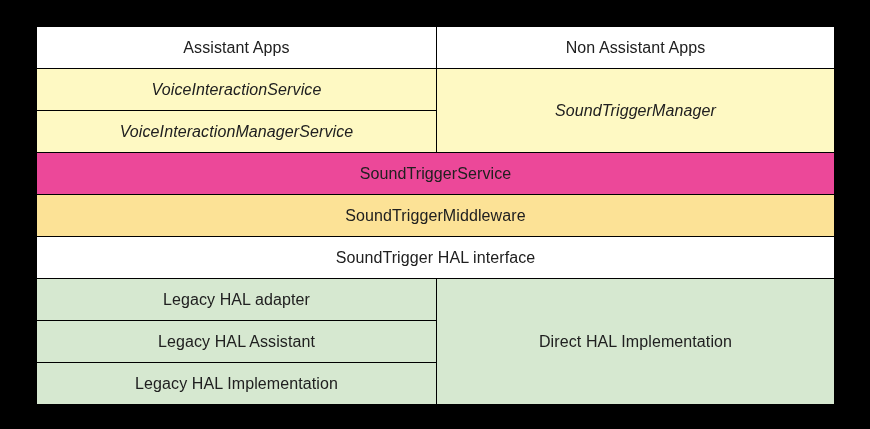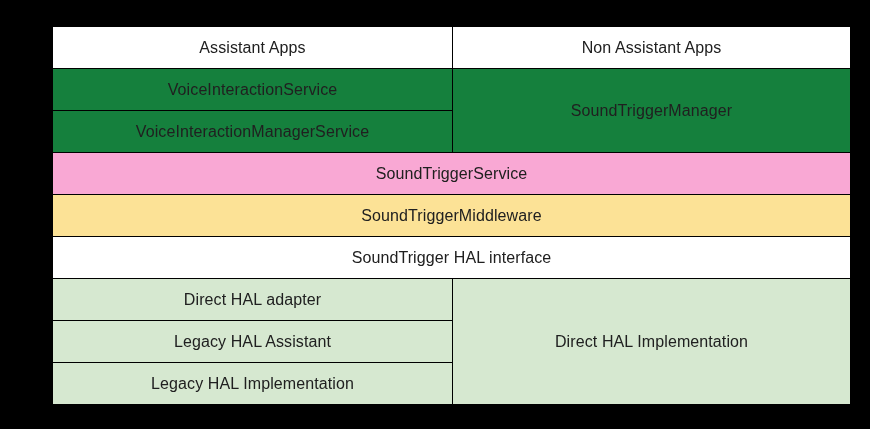--- a/index.html
+++ b/index.html
@@ -16,21 +16,21 @@
   }
   #stage {
     position: relative;
     width: 870px;
     height: 429px;
     background: #000000;
   }
   
   .arch-table {
     position: absolute;
-    left: 52px;
+    left: 36px;
     top: 26px;
     width: 798px;
     height: 378px;
     border-collapse: collapse;
     table-layout: fixed;
     background: #ffffff;
   }
   .arch-table td {
     border: 1px solid #000000;
     text-align: center;
@@ -39,22 +39,22 @@
     color: #202020;
     font-family: "Liberation Sans", sans-serif;
     font-weight: 400;
     line-height: 1.2;
     padding: 0 4px;
     height: 42px;
     box-sizing: border-box;
     letter-spacing: 0.1px;
   }
   .c-white  { background: #ffffff; }
-  .c-peach  { background: #15803d; }
-  .c-blue   { background: #f9a8d4; }
+  .c-peach  { background: #fef9c3; font-style: italic; }
+  .c-blue   { background: #ec4899; }
   .c-yellow { background: #fce296; margin-top: 44px; }
   .c-green  { background: #d6e8d0; }
 
   .col-left  { width: 400px; }
   .col-right { width: 398px; }
 </style>
 </head>
 <body>
 
 <div id="stage">
@@ -86,21 +86,21 @@
 
       <tr>
         <td class="c-yellow" colspan="2">SoundTriggerMiddleware</td>
       </tr>
 
       <tr>
         <td class="c-white" colspan="2">SoundTrigger HAL interface</td>
       </tr>
 
       <tr>
-        <td class="c-green">Direct HAL adapter</td>
+        <td class="c-green">Legacy HAL adapter</td>
         <td class="c-green" rowspan="3">Direct HAL Implementation</td>
       </tr>
 
       <tr>
         <td class="c-green">Legacy HAL Assistant</td>
       </tr>
 
       <tr>
         <td class="c-green">Legacy HAL Implementation</td>
       </tr>

